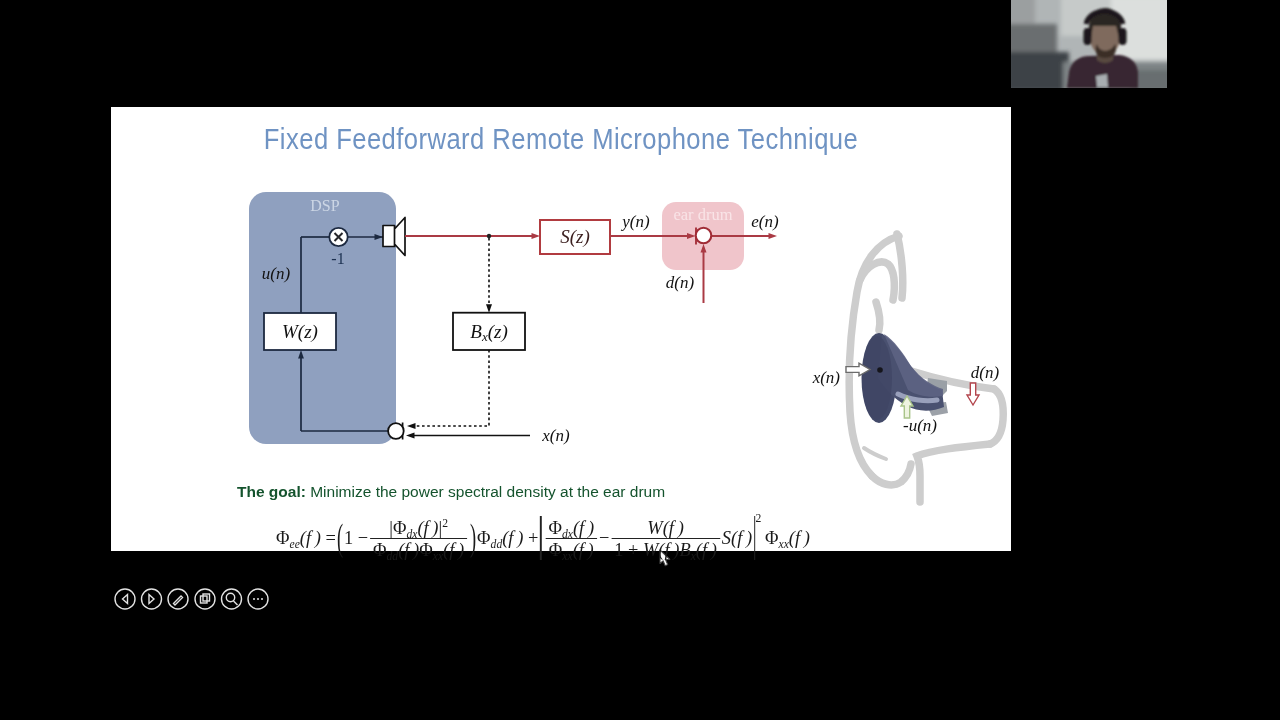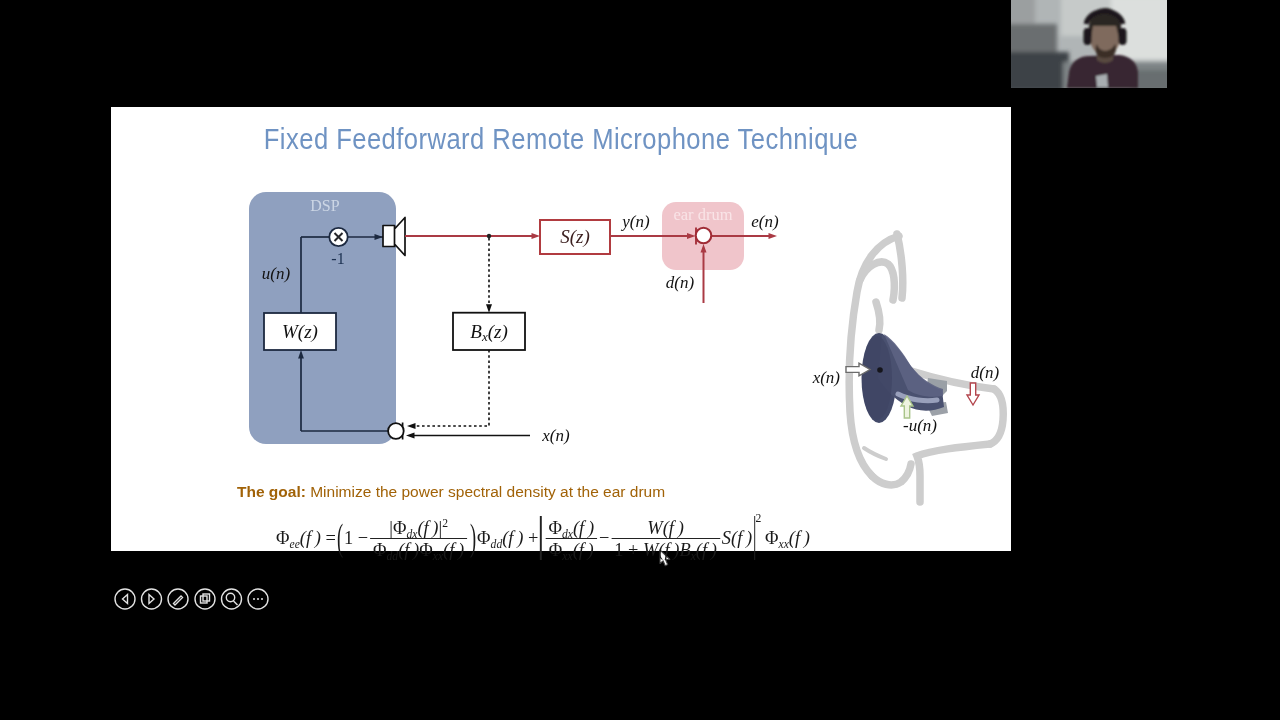--- a/index.html
+++ b/index.html
@@ -2,21 +2,21 @@
 <html><head>
 <meta charset="utf-8">
 <style>
   html,body{margin:0;padding:0;background:#000;width:1280px;height:720px;overflow:hidden}
   #stage{position:absolute;left:0;top:0;width:1280px;height:720px;background:#000}
   #slide{position:absolute;left:111px;top:107px;width:900px;height:444px;background:#fff}
   .abs{position:absolute}
   #title{position:absolute;left:0;top:16px;width:900px;text-align:center;
     font-family:"Liberation Sans",sans-serif;font-size:29px;color:#6f93c3;letter-spacing:0.5px;transform:scaleX(0.883);transform-origin:450px 50%}
   #goal{position:absolute;left:126px;top:376px;font-family:"Liberation Sans",sans-serif;
-    font-size:15.5px;color:#a16207}
+    font-size:15.5px;color:#14532d}
   
   #cam{position:absolute;left:1011px;top:0;width:156px;height:88px;overflow:hidden;background:#a4a9aa}
   
   #formula{position:absolute;left:165px;top:400px;height:62px;display:flex;align-items:center;
     font-family:"Liberation Serif",serif;font-size:19px;color:#1a1a1a;white-space:nowrap;transform:scaleX(0.97);transform-origin:0 50%}
   #formula i{font-style:italic}
   .frac{display:inline-flex;flex-direction:column;align-items:center;vertical-align:middle;margin:0 2px}
   .frac .num{padding:0 3px 1px 3px;line-height:1.0}
   .frac .den{border-top:1.4px solid #222;padding:1px 3px 0 3px;line-height:1.0}
   sub.s{font-size:12px;vertical-align:-4px;line-height:0;font-style:italic}

